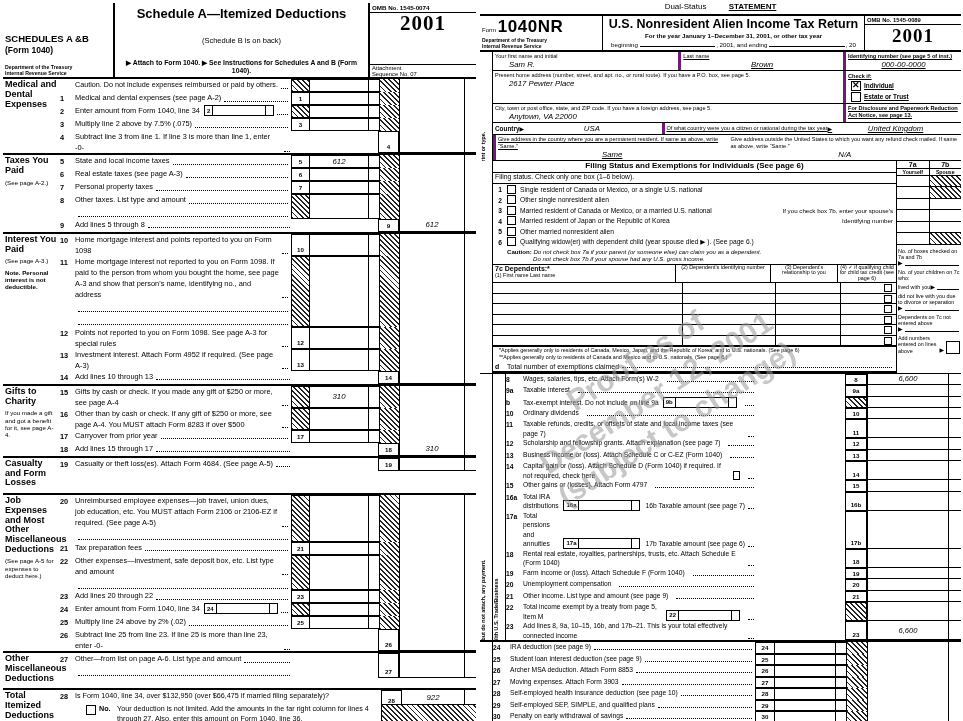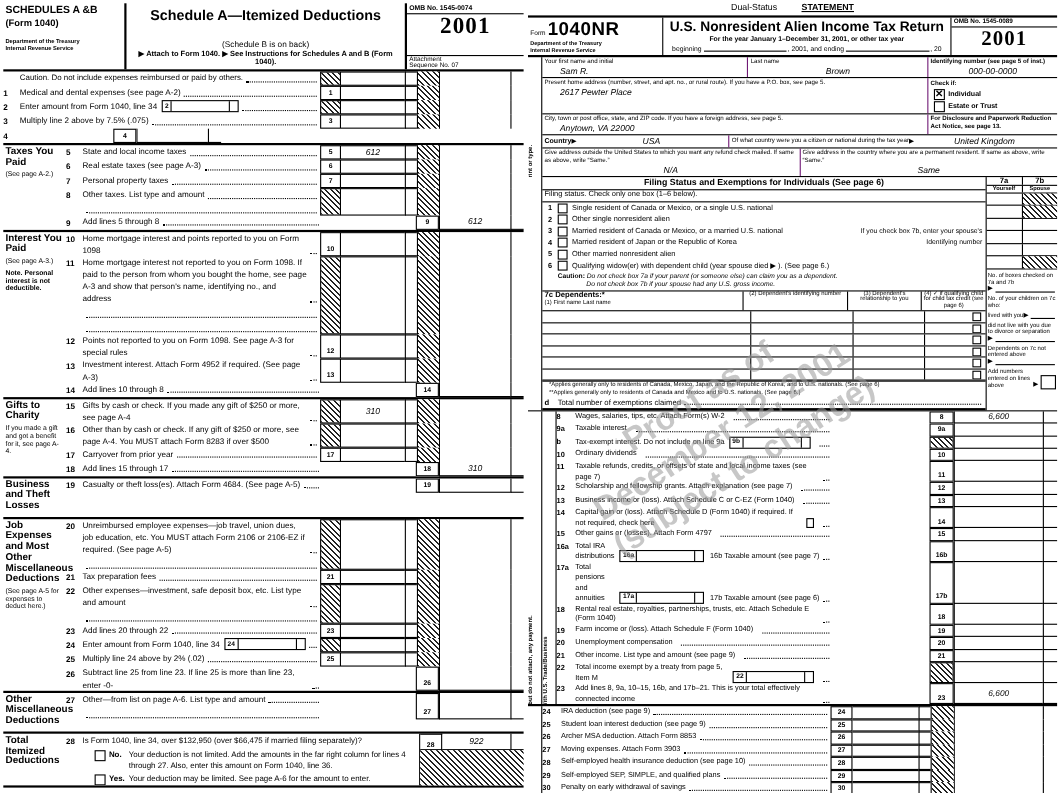--- a/index.html
+++ b/index.html
@@ -39,21 +39,21 @@
   .ibno{border-right:1px solid #000;padding:0 2px;font-weight:bold;font-size:6px;}
   .ibamt{width:52px;border-right:1px solid #000;}
   .ibc{width:7px;}
   .rt{margin-left:5px;white-space:nowrap;}
   .rowcb{display:none;}
   .has-cb .rowcb{display:inline-block;width:7px;height:7px;border:1px solid #000;margin-left:4px;vertical-align:bottom;background:#fff;}
   
   .pageA{--rh:13px;--fs:7.4px;--lh:11px;}
   .a-head{display:flex;border-bottom:2.5px solid #000;}
   .a-head-l{width:106px;flex:none;border-right:2px solid #000;padding:1px 2px;}
-  .a-fid{font-weight:bold;font-size:9.5px;}
+  .a-fid{font-weight:bold;font-size:9.5px;margin-top:29px;}
   .a-fsub{font-size:8.5px;font-weight:bold;margin-top:1px;}
   .a-dept{font-size:5.2px;font-weight:bold;margin-top:9px;line-height:1.2;}
   .a-head-c{flex:1;text-align:center;padding:1px 3px;display:flex;flex-direction:column;}
   .a-title{font-weight:bold;font-size:13px;margin-top:2px;}
   .a-sub{font-size:7.5px;margin-top:15px;}
   .a-attach{font-size:6.8px;font-weight:bold;margin-top:auto;padding-bottom:2px;}
   .a-head-r{width:106px;flex:none;border-left:2px solid #000;display:flex;flex-direction:column;}
   .a-omb{font-size:6.2px;font-weight:bold;border-bottom:1.5px solid #000;padding:1px 2px;}
   .a-year{font-family:"Liberation Serif",serif;font-weight:900;font-size:21px;text-align:center;line-height:1;letter-spacing:1px;}
   .a-att{font-size:5.8px;border-top:1.5px solid #000;padding:0 2px;margin-top:auto;}
@@ -108,21 +108,21 @@
   .nr-omb{font-size:5.8px;font-weight:bold;border-bottom:1.5px solid #000;padding:1px 2px;}
   .nr-year{font-family:"Liberation Serif",serif;font-weight:900;font-size:19px;text-align:center;line-height:1.15;letter-spacing:1px;}
   .regio{display:flex;}
   .vstrip{width:12px;flex:none;border-right:1px solid #000;position:relative;overflow:hidden;}
   .vlab{position:absolute;left:1px;top:50%;transform:translateY(50%) rotate(180deg);writing-mode:vertical-rl;font-size:5.4px;font-weight:bold;white-space:nowrap;line-height:1;}
   .regmain{flex:1;min-width:0;}
   .nr-row{display:flex;border-bottom:1px solid #000;}
   .nrl{font-size:5.6px;line-height:1.25;}
   .nrv{font-size:7.8px;font-style:italic;}
   .cell{padding:1px 2px;box-sizing:border-box;min-width:0;}
-  .bl{border-left:1px solid #701a75;}
+  .bl{border-left:3px solid #701a75;text-decoration:underline;}
   .nr-id{width:118px;flex:none;}
   .ckline{display:flex;align-items:center;font-size:6.4px;font-weight:bold;margin-top:1px;}
   .ckline .cb{margin:0 3px;}
   .fs-main{flex:1;min-width:0;}
   .fs-margin{width:64px;flex:none;border-left:1px solid #000;font-size:5.4px;display:flex;flex-direction:column;}
   .m-hdr,.m-sub{display:flex;border-bottom:1px solid #000;text-align:center;}
   .m-hdr>div{flex:1;font-weight:bold;font-size:7px;}
   .m-sub>div{flex:1;font-weight:bold;font-size:5.2px;}
   .m-hdr>div+div,.m-sub>div+div,.m-cell>div+div{border-left:1px solid #000;}
   .m-cell{display:flex;height:10.5px;border-bottom:1px solid #000;}
@@ -179,20 +179,25 @@
       <div class="a-head-r">
         <div class="a-omb">OMB No. 1545-0074</div>
         <div class="a-year">2001</div>
         <div class="a-att"><span>Attachment</span><br><span>Sequence No. 07</span></div>
       </div>
     </div>
 
     <div>
 
     <div class="sec">
+        <div class="slab">
+          <div class="st">Medical and Dental Expenses</div>
+          <div class="ss"></div>
+          <div class="sn"></div>
+        </div>
         <div class="srows">
             <div class="frow hatch-no cap-row">
   <span class="no"></span>
   <div class="tw">
     <div class="tl">
                   <span class="t">Caution. Do not include expenses reimbursed or paid by others.</span>
                   <span class="dots"></span>
                 </div>
   </div>
   <div class="mno"></div>
@@ -251,20 +256,26 @@
                 <span class="mnum">3</span>
               </div>
   <div class="mamt"></div>
   <div class="mc"></div>
   <div class="hcol"></div>
   <div class="ramt"></div>
   <div class="rc"></div>
 </div>
             <div class="frow pos-right">
   <span class="no">4</span>
+  <div class="tw">
+    <div class="tl">
+                  <span class="t">Subtract line 3 from line 1. If line 3 is more than line 1, enter -0-</span>
+                  <span class="dots"></span>
+                </div>
+  </div>
   <div class="mno"></div>
   <div class="mamt"></div>
   <div class="mc"></div>
   <div class="hcol">
                 <span class="rno">4</span>
               </div>
   <div class="ramt"></div>
   <div class="rc"></div>
 </div>
           </div>
@@ -434,21 +445,21 @@
   <div class="mamt"></div>
   <div class="mc"></div>
   <div class="hcol"></div>
   <div class="ramt"></div>
   <div class="rc"></div>
 </div>
             <div class="frow pos-right">
   <span class="no">14</span>
   <div class="tw">
     <div class="tl">
-                  <span class="t">Add lines 10 through 8</span>
+                  <span class="t">Add lines 10 through 13</span>
                   <span class="dots"></span>
                 </div>
   </div>
   <div class="mno"></div>
   <div class="mamt"></div>
   <div class="mc"></div>
   <div class="hcol">
                 <span class="rno">14</span>
               </div>
   <div class="ramt"></div>
@@ -524,21 +535,21 @@
   <div class="hcol">
                 <span class="rno">18</span>
               </div>
   <div class="ramt">310</div>
   <div class="rc"></div>
 </div>
           </div>
       </div>
         <div class="sec">
         <div class="slab">
-          <div class="st">Business and Theft Losses</div>
+          <div class="st">Casualty and Form Losses</div>
           <div class="ss"></div>
           <div class="sn"></div>
         </div>
         <div class="srows">
             <div class="frow pos-right">
   <span class="no">19</span>
   <div class="tw">
     <div class="tl">
                   <span class="t">Casualty or theft loss(es). Attach Form 4684. (See page A-5)</span>
                   <span class="dots"></span>
@@ -829,27 +840,27 @@
               <span class="arrow">▶</span>
               <span class="nrv" style="margin:0 auto">USA</span>
             </div>
           <div class="cell bl" style="flex:1.6;display:flex;align-items:center">
               <span class="nrl">Of what country were you a citizen or national during the tax year</span>
               <span class="arrow">▶</span>
               <span class="nrv" style="margin:0 auto">United Kingdom</span>
             </div>
         </div>
         <div class="nr-row">
+          <div class="cell bl" style="flex:1">
+              <div class="nrl">Give address in the country where you are a permanent resident. If same as above, write “Same.”</div>
+              <div class="nrv" style="text-align:center">Same</div>
+            </div>
           <div class="cell" style="flex:1">
               <div class="nrl">Give address outside the United States to which you want any refund check mailed. If same as above, write “Same.”</div>
               <div class="nrv" style="text-align:center">N/A</div>
-            </div>
-          <div class="cell bl" style="flex:1">
-              <div class="nrl">Give address in the country where you are a permanent resident. If same as above, write “Same.”</div>
-              <div class="nrv" style="text-align:center">Same</div>
             </div>
         </div>
       </div>
     </div>
 
     <div class="regio" style="border-bottom:1px solid #000">
       <div class="vstrip"></div>
       <div class="fs-main">
         <div class="fs-title">Filing Status and Exemptions for Individuals (See page 6)</div>
         <div class="fs-note">Filing status. Check only one box (1–6 below).</div>

